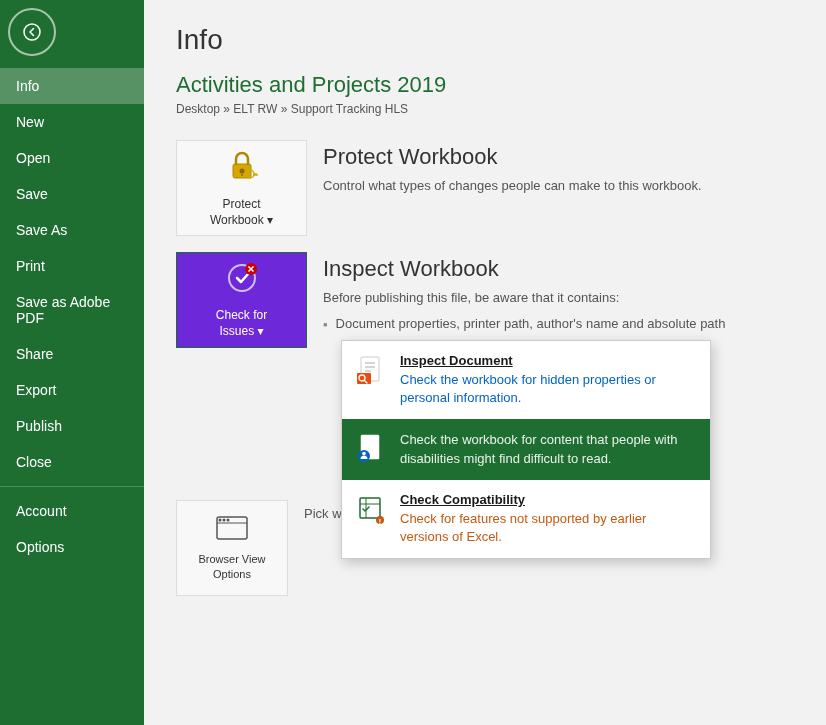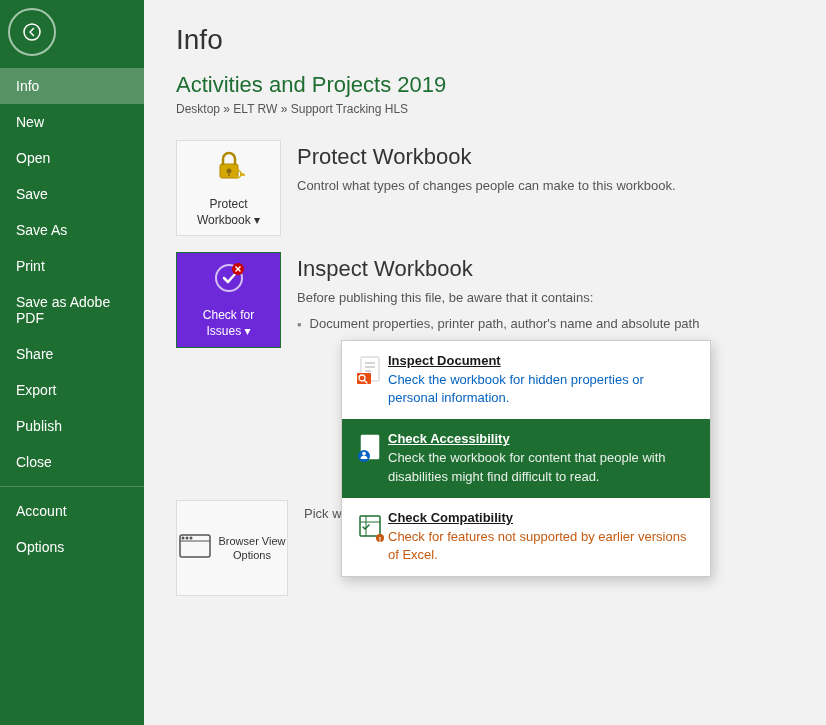--- a/index.html
+++ b/index.html
@@ -84,21 +84,21 @@
     }
 
     
     .info-section {
       display: flex;
       align-items: flex-start;
       margin-bottom: 16px;
     }
 
     .section-icon-box {
-      width: 105px;
+      width: 131px;
       height: 96px;
       background: #f8f8f8;
       border: 1px solid #ddd;
       display: flex;
       flex-direction: column;
       align-items: center;
       justify-content: center;
       cursor: pointer;
       flex-shrink: 0;
       margin-right: 16px;
@@ -168,20 +168,21 @@
       border: 1px solid #ccc;
       box-shadow: 2px 4px 12px rgba(0,0,0,0.2);
       z-index: 100;
     }
 
     .dropdown-item {
       display: flex;
       align-items: flex-start;
       padding: 12px 14px;
       cursor: pointer;
+      gap: 12px;
     }
 
     .dropdown-item.selected {
       background: #1e6e31;
     }
 
     .dropdown-item.selected .item-title {
       color: white;
       text-decoration: underline;
     }
@@ -223,20 +224,21 @@
       color: #c55a11;
     }
 
     
     .browser-view-box {
       width: 112px;
       height: 96px;
       background: #f8f8f8;
       border: 1px solid #ddd;
       display: flex;
+      flex-direction: column;
       align-items: center;
       justify-content: center;
       cursor: pointer;
       flex-shrink: 0;
       margin-right: 16px;
       font-size: 12px;
       color: #333;
       text-align: center;
       gap: 6px;
     }
@@ -352,21 +354,20 @@
           <rect x="4" y="2" width="18" height="24" rx="1" fill="white" stroke="rgba(255,255,255,0.5)" stroke-width="1"></rect>
           <line x1="8" y1="8" x2="18" y2="8" stroke="rgba(255,255,255,0.4)" stroke-width="1"></line>
           <line x1="8" y1="12" x2="18" y2="12" stroke="rgba(255,255,255,0.4)" stroke-width="1"></line>
 
           <circle cx="7" cy="23" r="6" fill="#0563c1"></circle>
           <circle cx="7" cy="20.5" r="1.8" fill="white"></circle>
           <path d="M3.5 26c0-2 1.5-3.5 3.5-3.5s3.5 1.5 3.5 3.5" fill="white"></path>
         </svg>
       </div>
       <div class="item-text">
-        <div class="item-title">Check Accessibility</div>
         <div class="item-desc">Check the workbook for content that people with disabilities might find difficult to read.</div>
       </div>
     </div>
 
     <div class="dropdown-item">
       <div class="item-icon">
         <svg width="30" height="32" viewBox="0 0 30 32">
           <rect x="3" y="4" width="20" height="20" rx="1" fill="white" stroke="#1e6e31" stroke-width="1.5"></rect>
           <line x1="3" y1="10" x2="23" y2="10" stroke="#1e6e31" stroke-width="1"></line>
           <line x1="9" y1="4" x2="9" y2="24" stroke="#1e6e31" stroke-width="1"></line>

